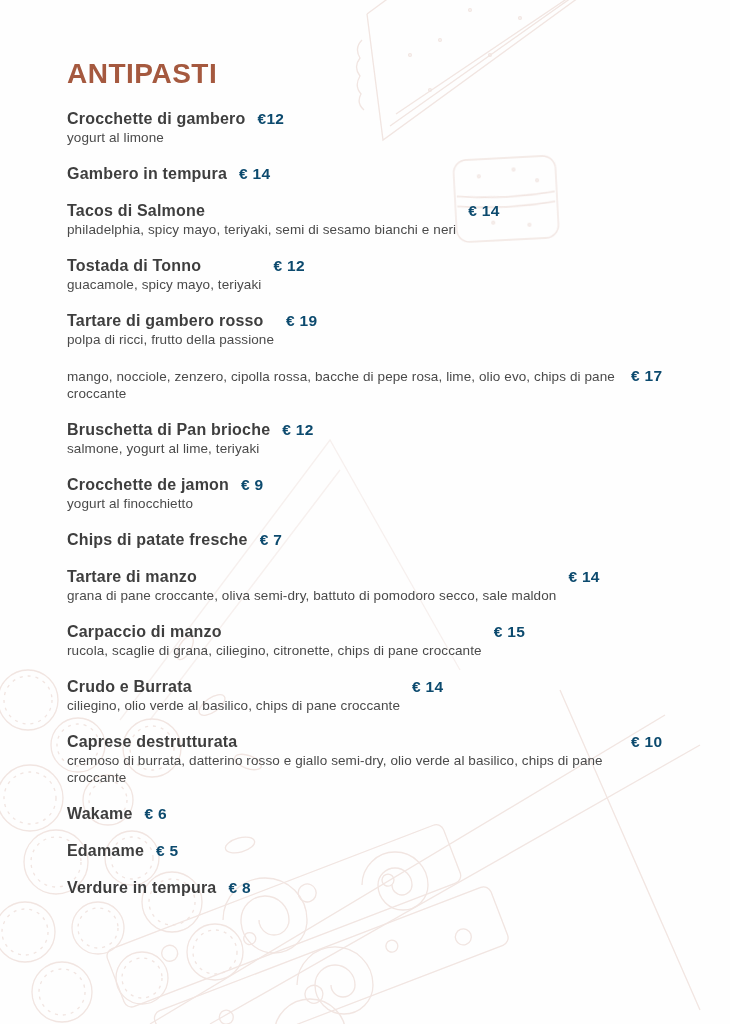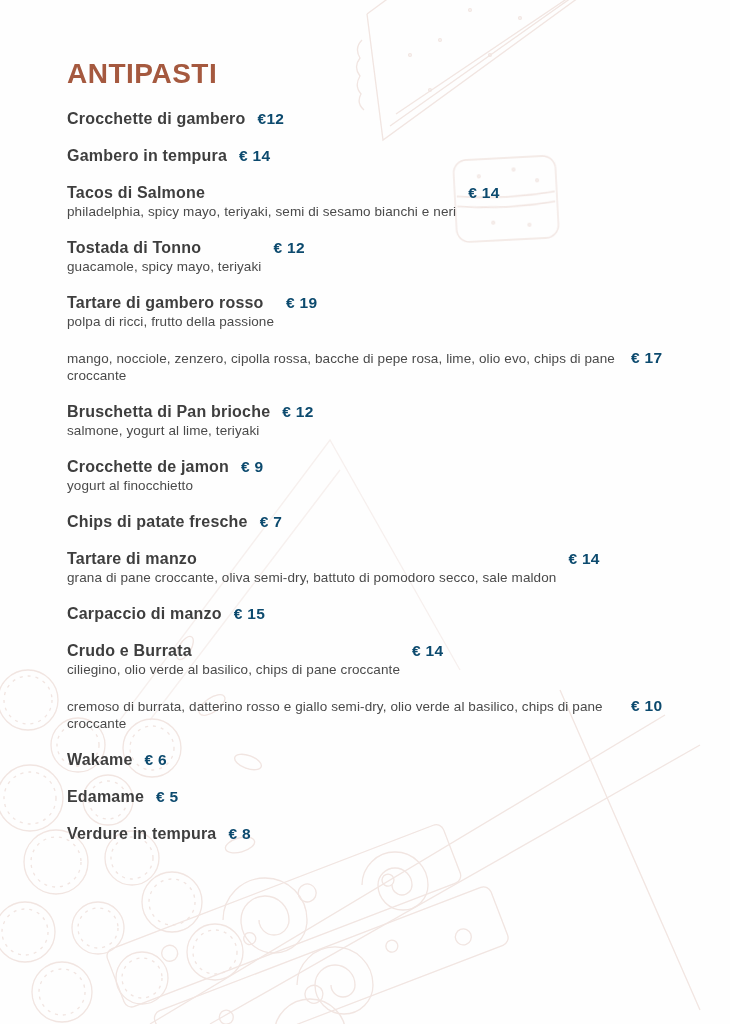--- a/index.html
+++ b/index.html
@@ -142,20 +142,21 @@
     </g>
   </g>
 </svg>
 
 <div class="page">
   <h1 class="heading">ANTIPASTI</h1>
   <div id="items">
   <div class="menu-item">
     <div class="item-text">
       <div class="item-name">Crocchette di gambero</div>
+      <div class="item-desc">yogurt al limone</div>
     </div>
     <div class="item-price">€12</div>
   </div>
 
   <div class="menu-item">
     <div class="item-text">
       <div class="item-name">Gambero in tempura</div>
 
     </div>
     <div class="item-price">€ 14</div>
@@ -220,34 +221,36 @@
     <div class="item-text">
       <div class="item-name">Tartare di manzo</div>
       <div class="item-desc">grana di pane croccante, oliva semi-dry, battuto di pomodoro secco, sale maldon</div>
     </div>
     <div class="item-price">€ 14</div>
   </div>
 
   <div class="menu-item">
     <div class="item-text">
       <div class="item-name">Carpaccio di manzo</div>
+      <div class="item-desc">rucola, scaglie di grana, ciliegino, citronette, chips di pane croccante</div>
     </div>
     <div class="item-price">€ 15</div>
   </div>
 
   <div class="menu-item">
     <div class="item-text">
       <div class="item-name">Crudo e Burrata</div>
       <div class="item-desc">ciliegino, olio verde al basilico, chips di pane croccante</div>
     </div>
     <div class="item-price">€ 14</div>
   </div>
 
   <div class="menu-item">
     <div class="item-text">
+      <div class="item-name">Caprese destrutturata</div>
       <div class="item-desc">cremoso di burrata, datterino rosso e giallo semi-dry, olio verde al basilico, chips di pane croccante</div>
     </div>
     <div class="item-price">€ 10</div>
   </div>
 
   <div class="menu-item">
     <div class="item-text">
       <div class="item-name">Wakame</div>
 
     </div>

